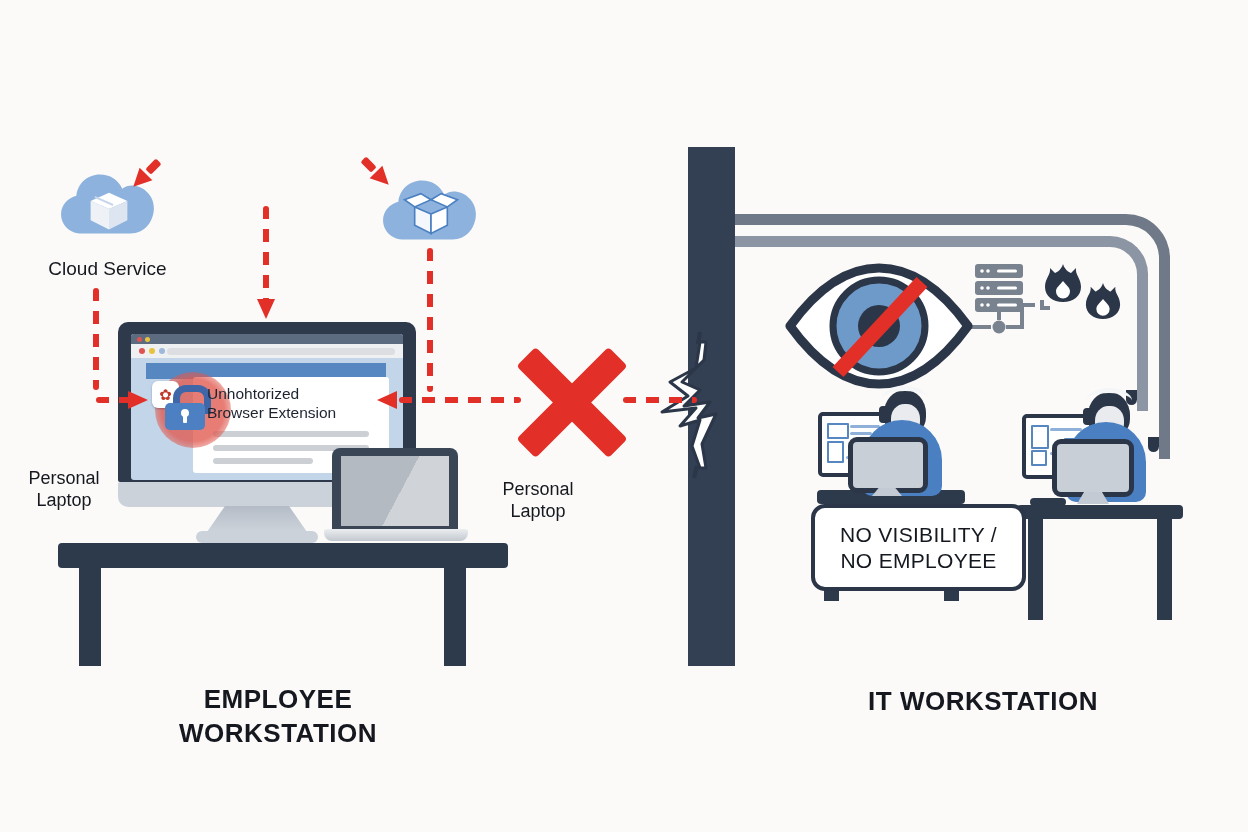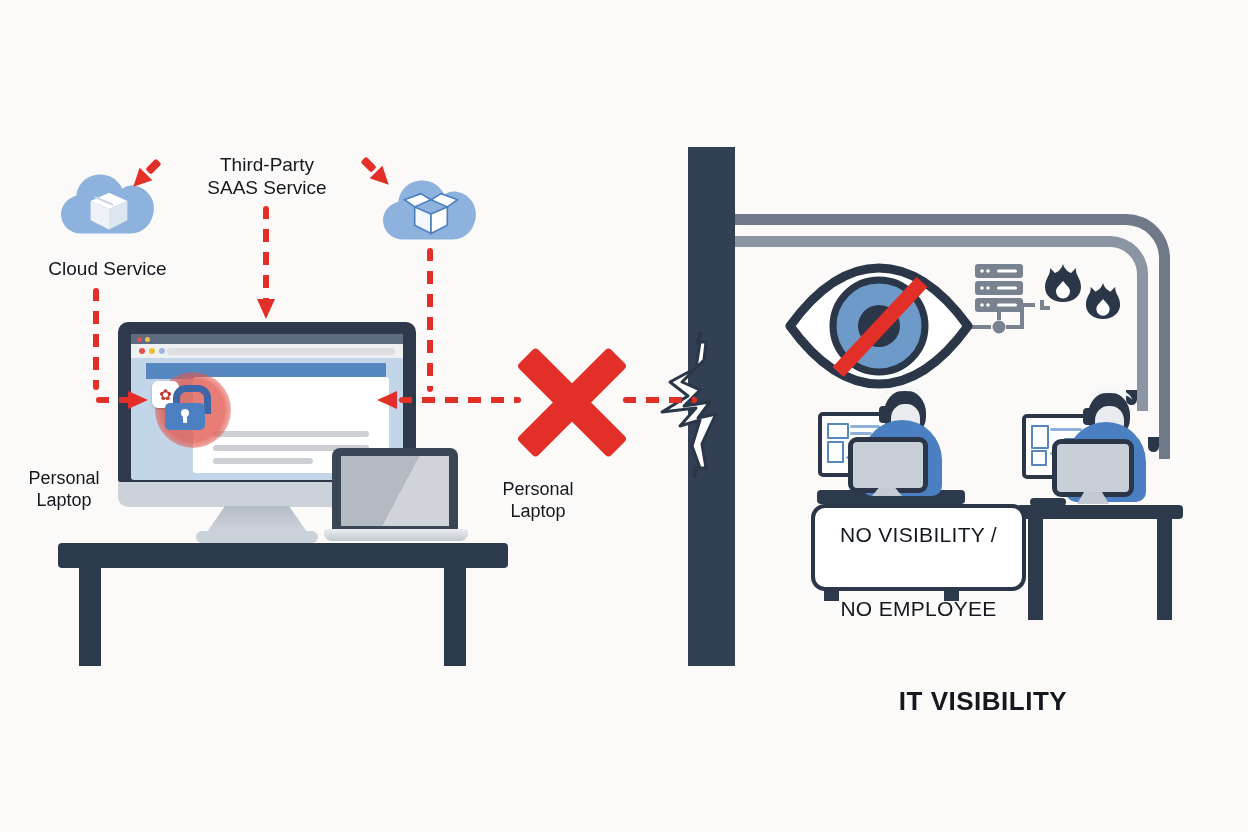--- a/index.html
+++ b/index.html
@@ -74,21 +74,21 @@
   .wsl{position:absolute;height:3px;background:#8fb0d8;border-radius:2px;}
   .hair{background:#2b3648;border-radius:50% 50% 42% 42%;z-index:2;}
   .face{background:#e9ebee;border-radius:46%;z-index:2;}
   .headband{border-top:5px solid #f5f6f7;border-radius:50% 50% 0 0;z-index:3;}
   .earcup{background:#2b3648;border-radius:4px;z-index:3;}
   .body-shirt{background:#4a7fc1;border-radius:40px 40px 10px 10px;z-index:2;}
   .it-monitor{background:#c9cfd7;border:5px solid #2b3648;border-radius:9px;z-index:3;}
   .it-stand{background:#c3cad3;clip-path:polygon(22% 0,78% 0,100% 100%,0 100%);z-index:3;}
   .sign{left:811px;top:504px;width:207px;height:79px;background:#fff;border:4px solid #2b3648;border-radius:14px;z-index:7;
     display:flex;flex-direction:column;align-items:center;justify-content:center;}
-  .sign div{font-size:21px;font-weight:500;line-height:26px;color:#14181f;letter-spacing:.3px;margin-top:48px;}
+  .sign div{font-size:21px;font-weight:500;line-height:26px;color:#14181f;letter-spacing:.3px;}
 </style>
 </head>
 <body>
 
 <div id="stage">
 
   <svg class="abs" style="left:58px;top:166px;width:102px;height:80px;" viewBox="0 0 100 78">
     <path d="M24 66 C10 66 3 56 3 47 C3 38 10 31 18 29 C19 17 29 8 41 8 C51 8 59 13 63 22 C66 20 69 19 72 19 C84 19 94 29 94 41 C94 54 85 66 71 66 Z" fill="#8db2dd"></path>
     <g>
       <polygon points="50,26 68,34 50,42 32,34" fill="#ffffff"></polygon>
@@ -98,24 +98,20 @@
     </g>
   </svg>
   <div class="abs mini-arrow" style="left:128px;top:165px;transform:rotate(135deg);">
     <div class="bar"></div>
       <div class="head"></div>
   </div>
   <div class="abs lbl" style="left:30px;top:257px;width:155px;font-size:19px;">
     <span>Cloud Service</span>
   </div>
 
-  <div class="abs lbl" style="left:182px;top:153px;width:170px;font-size:19px;">
-    <div>Third-Party</div>
-    <div>SAAS Service</div>
-  </div>
 
   <svg class="abs" style="left:380px;top:172px;width:102px;height:80px;" viewBox="0 0 100 78">
     <path d="M24 66 C10 66 3 56 3 47 C3 38 10 31 18 29 C19 17 29 8 41 8 C51 8 59 13 63 22 C66 20 69 19 72 19 C84 19 94 29 94 41 C94 54 85 66 71 66 Z" fill="#8db2dd"></path>
     <g>
       <polygon points="34,34 50,41 50,60 34,52" fill="#f4f7fb" stroke="#4a7fc1" stroke-width="1.6"></polygon>
       <polygon points="66,34 50,41 50,60 66,52" fill="#ffffff" stroke="#4a7fc1" stroke-width="1.6"></polygon>
       <polygon points="34,34 24,27 40,21 50,27" fill="#ffffff" stroke="#4a7fc1" stroke-width="1.6"></polygon>
       <polygon points="66,34 76,27 60,21 50,27" fill="#ffffff" stroke="#4a7fc1" stroke-width="1.6"></polygon>
     </g>
   </svg>
@@ -156,20 +152,24 @@
     </div>
     <div class="abs redcircle"></div>
     <div class="abs extbadge">
         <span>✿</span>
       </div>
     <div class="abs shackle"></div>
     <div class="abs lockbody">
       <div class="abs keyhole"></div>
       <div class="abs keystem"></div>
     </div>
+    <div class="abs exttext">
+      <div>Unhohtorized</div>
+      <div>Browser Extension</div>
+    </div>
   </div>
   <div class="abs bezel"></div>
   <div class="abs stand"></div>
   <div class="abs standbase"></div>
 
   <div class="abs lap-screen">
       <div class="abs lap-inner"></div>
     </div>
   <div class="abs lap-base"></div>
 
@@ -179,20 +179,24 @@
 
   <div class="abs lbl" style="left:18px;top:468px;width:92px;font-size:18px;">
     <div>Personal</div>
     <div>Laptop</div>
   </div>
   <div class="abs lbl" style="left:492px;top:479px;width:92px;font-size:18px;">
     <div>Personal</div>
     <div>Laptop</div>
   </div>
 
+  <div class="abs caption" style="left:128px;top:682px;width:300px;">
+    <div>EMPLOYEE</div>
+    <div>WORKSTATION</div>
+  </div>
 
   <div class="abs xmark" style="left:521px;top:351px;width:102px;height:102px;">
     <div class="b1"></div>
       <div class="b2"></div>
   </div>
 
   <div class="abs wall"></div>
   <svg class="abs" style="left:648px;top:330px;width:90px;height:150px;z-index:3;" viewBox="0 0 90 150">
     <polygon points="52,12 48,38 22,52 40,66 14,82 48,78 32,96 52,90 44,116 52,138 58,138 54,114 68,84 50,88 62,72 36,76 52,60 34,52 56,30 58,12" fill="#ffffff" stroke="#2b3648" stroke-width="3" stroke-linejoin="round"></polygon>
     <polyline points="52,2 50,14" stroke="#2b3648" stroke-width="4" fill="none"></polyline>
@@ -283,16 +287,16 @@
   <div class="abs desk-top" style="left:1030px;top:498px;width:36px;height:8px;"></div>
   <div class="abs desk-leg" style="left:1028px;top:519px;width:15px;height:101px;"></div>
   <div class="abs desk-leg" style="left:1157px;top:519px;width:15px;height:101px;"></div>
 
   <div class="abs sign">
     <div>NO VISIBILITY /</div>
     <div>NO EMPLOYEE</div>
   </div>
 
   <div class="abs caption" style="left:828px;top:684px;width:310px;">
-    <span>IT VISIBILITY</span>
+    <span>IT WORKSTATION</span>
   </div>
 
 </div>
 
 </body></html>

